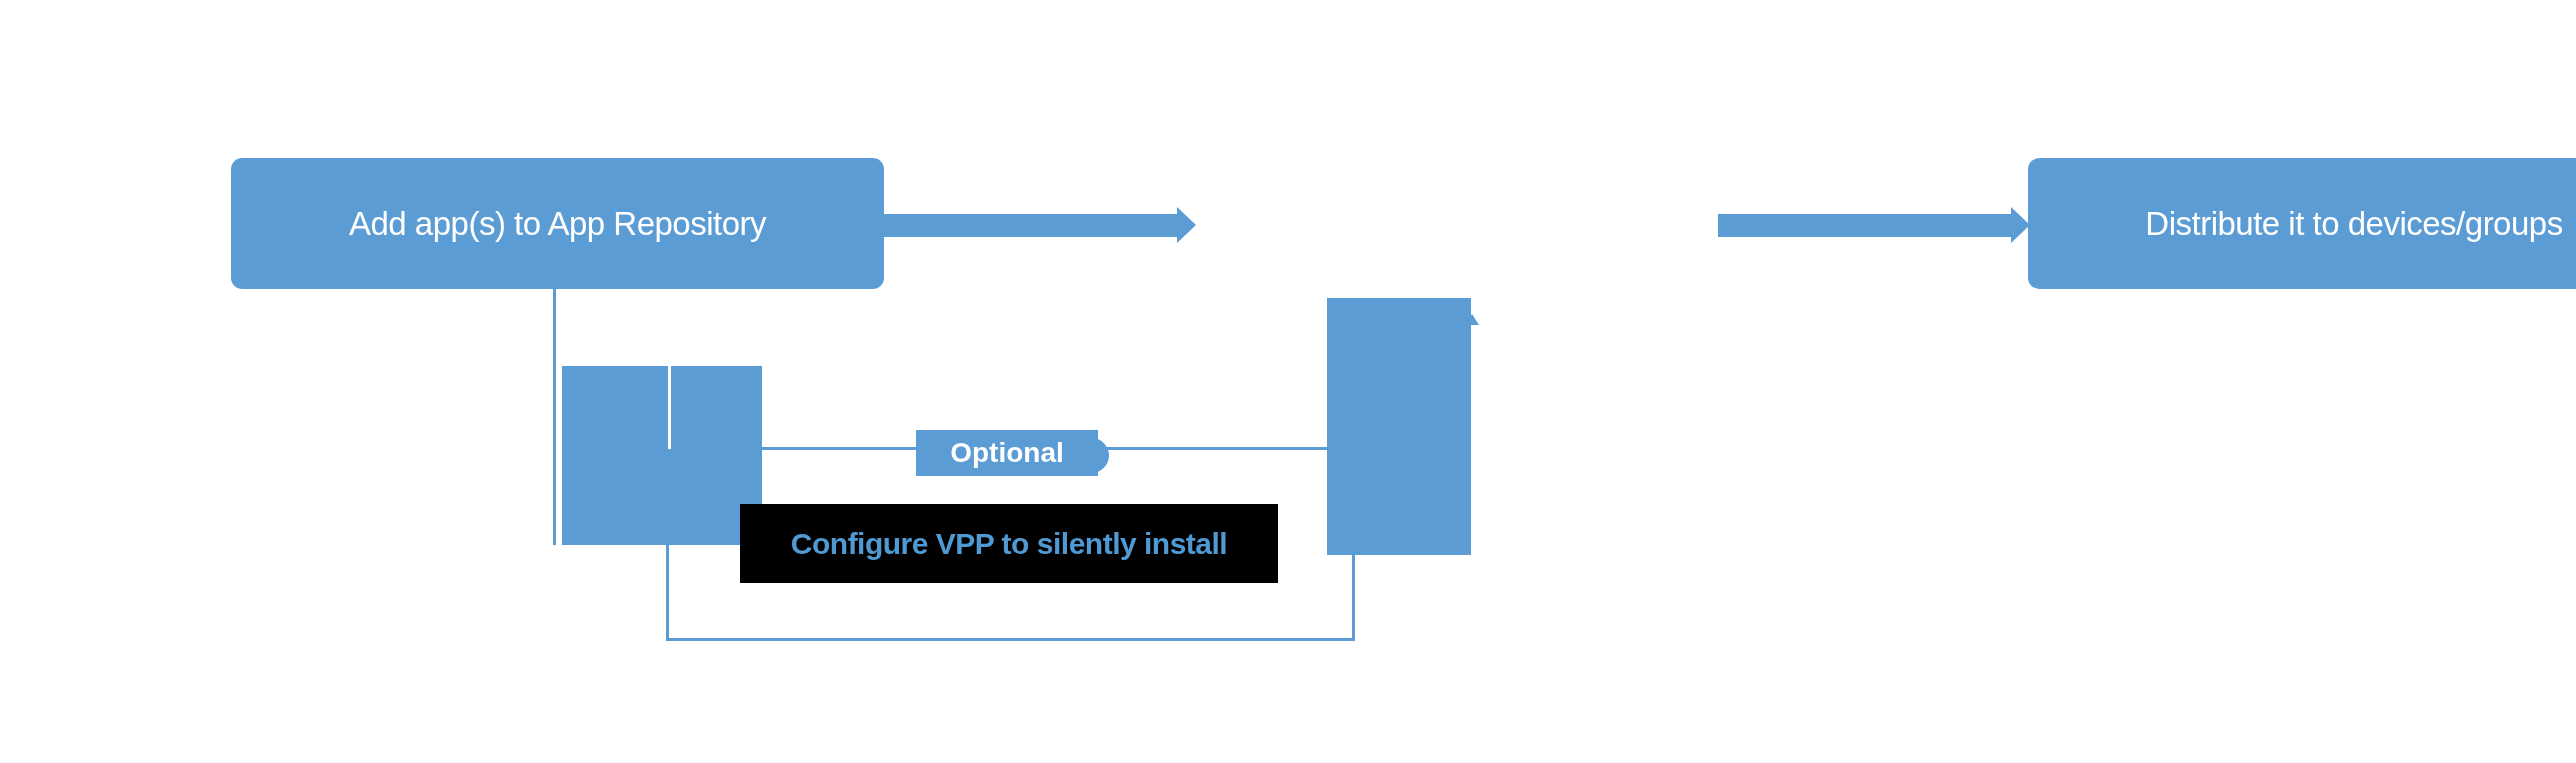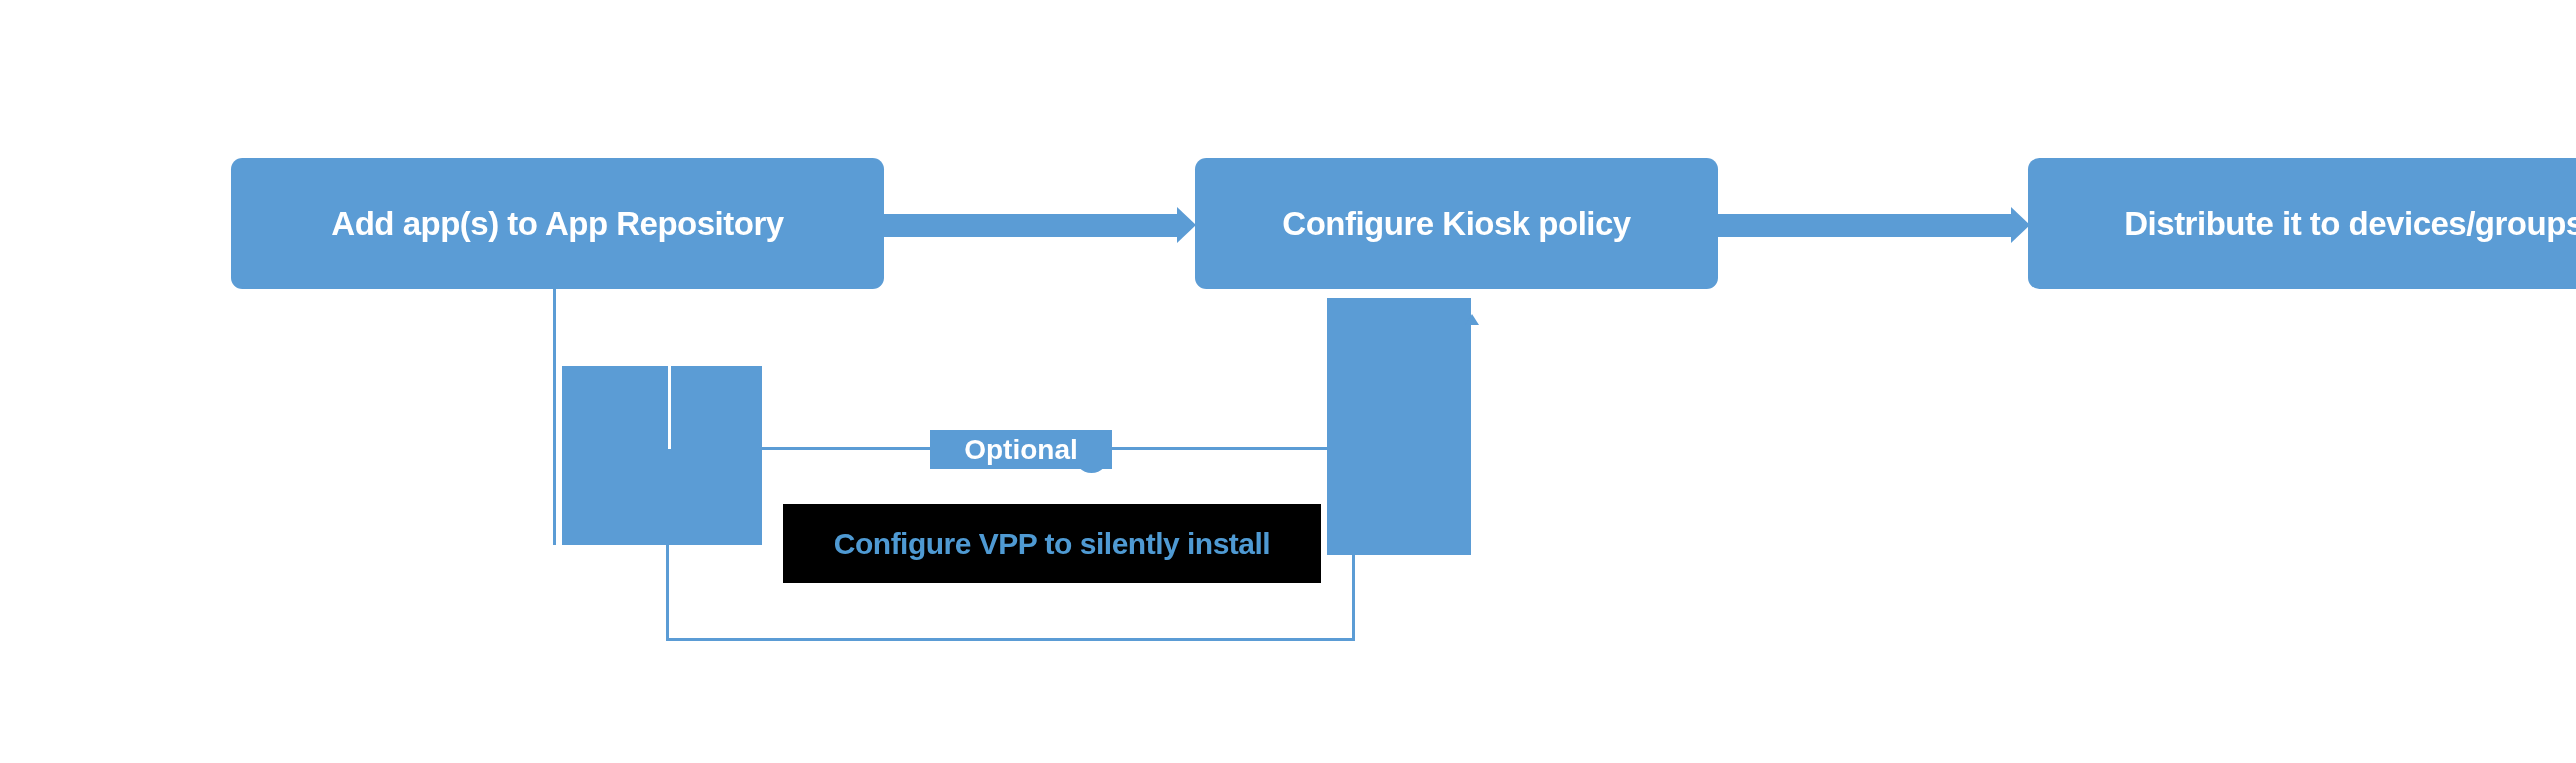--- a/index.html
+++ b/index.html
@@ -19,21 +19,21 @@
 
   
   .step-box {
     background: #5b9cd5;
     border-radius: 11.3px;
     display: flex;
     align-items: center;
     justify-content: center;
     text-align: center;
     color: #ffffff;
-    font-weight: bold;
+    font-weight: normal;
     font-size: 33px;
     letter-spacing: -0.5px;
     z-index: 2;
   }
   #step1 { left: 231px;  top: 158px; width: 653px; height: 131px; }
   #step2 { left: 1195px; top: 158px; width: 523px; height: 131px; }
   #step3 { left: 2028px; top: 158px; width: 652px; height: 131px; }
 
   
   .connector-bar {
@@ -73,34 +73,33 @@
     background: #5b9cd5; z-index: 2;
   }
   #loop-outline {         
     left: 666px; top: 447px; width: 689px; height: 194px;
     border: 3.6px solid #5b9cd5;
     box-sizing: border-box;
     z-index: 1;
     background: transparent;
   }
   #optional-banner {
-    left: 916px; top: 430px; width: 182px; height: 39px;
+    left: 916px; top: 430px; width: 182px; height: 46px;
     background: #5b9cd5;
     display: flex; align-items: center; justify-content: center;
     color: #ffffff; font-weight: bold; font-size: 28px;
     z-index: 4;
-    margin-left: 14px;
   }
   #optional-banner-bump {
     left: 1074px; top: 438px; width: 35px; height: 35px;
     background: #5b9cd5; border-radius: 50%;
     z-index: 3;
   }
   #note-block {
-    left: 783px; top: 504px; width: 538px; height: 79px;
+    left: 740px; top: 504px; width: 538px; height: 79px;
     background: #000000;
     display: flex; flex-direction: column;
     align-items: center; justify-content: center;
     color: #4f9ad3; font-weight: bold; font-size: 30px;
     line-height: 40px; letter-spacing: -0.5px;
     white-space: nowrap;
     z-index: 5;
   }
   .arrow-up {
     left: 1465px; top: 314px;
@@ -111,23 +110,20 @@
     z-index: 6;
   }
 </style>
 </head>
 <body>
 
 <div id="canvas">
 
   <div id="step1" class="abs step-box">
     <span>Add app(s) to App Repository</span>
-  </div>
-  <div id="step2" class="abs step-box">
-    <span>Configure Kiosk policy</span>
   </div>
   <div id="step3" class="abs step-box">
     <span>Distribute it to devices/groups</span>
   </div>
 
   <div id="bar1" class="abs connector-bar"></div>
   <div id="arrow1" class="abs arrow-right"></div>
   <div id="bar2" class="abs connector-bar"></div>
   <div id="arrow2" class="abs arrow-right"></div>
 

